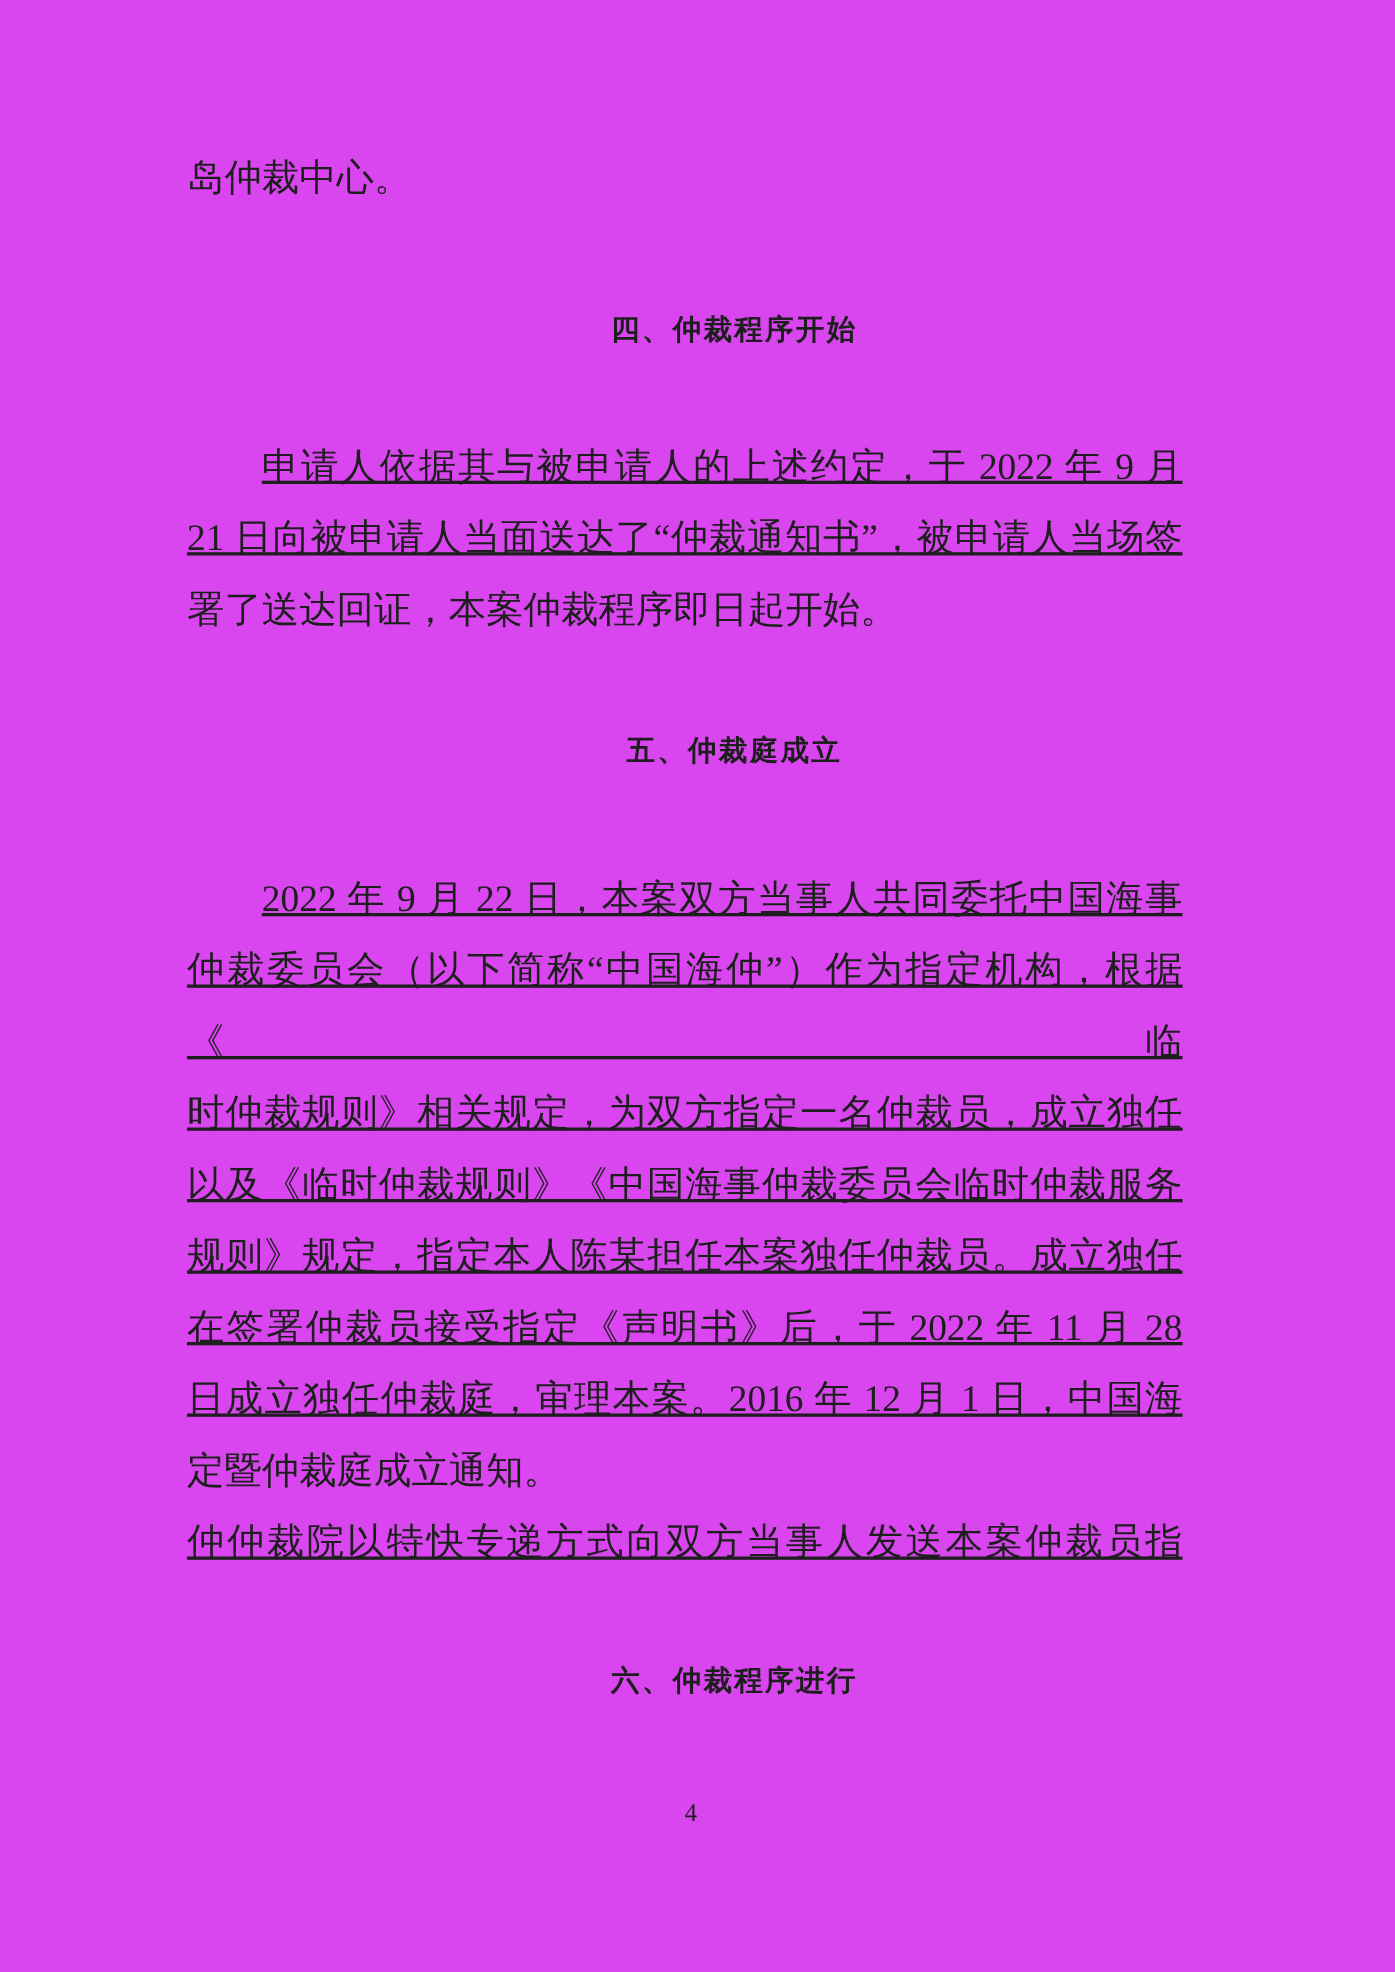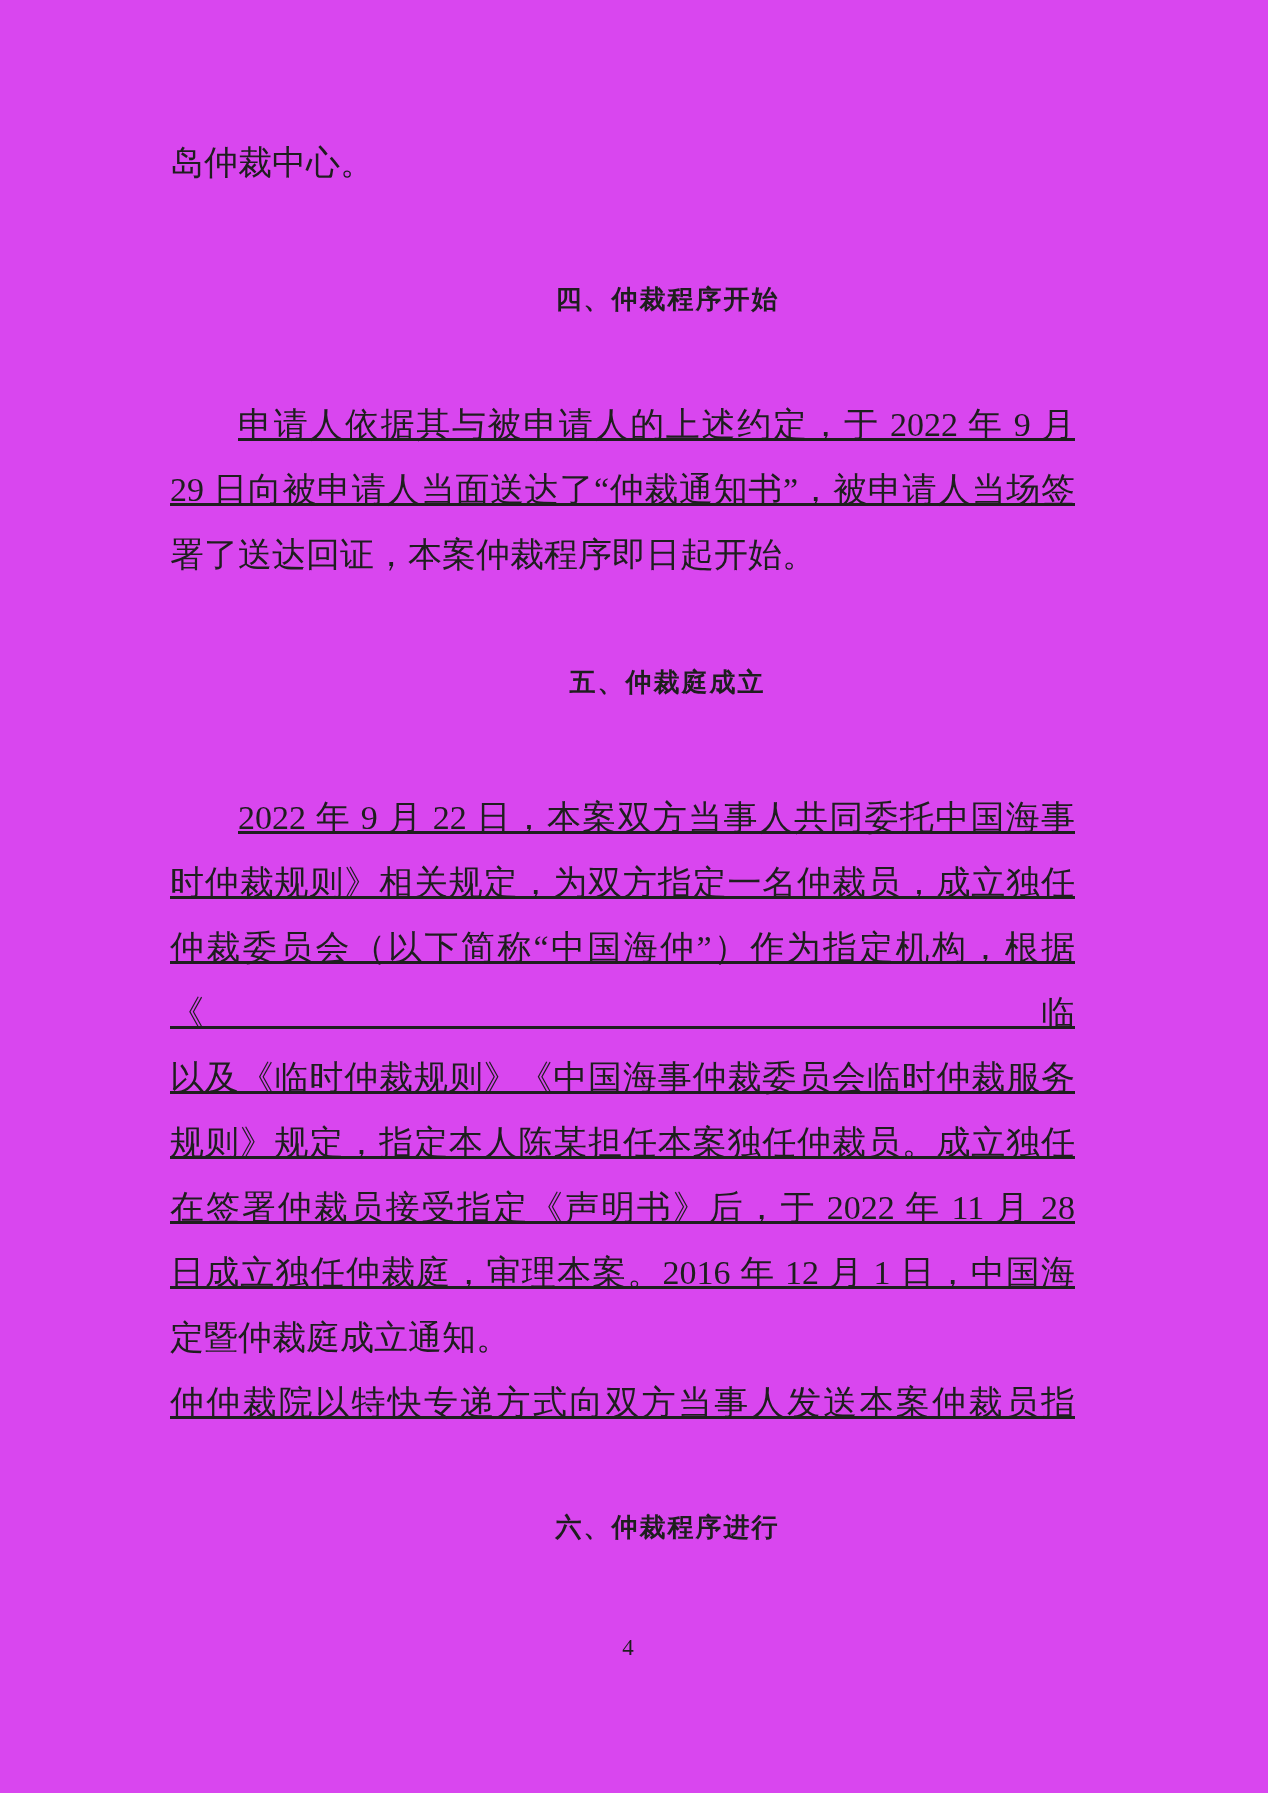--- a/index.html
+++ b/index.html
@@ -68,30 +68,30 @@
 
 <div class="page">
   <div class="content">
 
     <div class="line">岛仲裁中心。</div>
 
     <h2 class="heading heading-4">四、仲裁程序开始</h2>
 
     <div class="para">
       <div class="line just indent">申请人依据其与被申请人的上述约定，于 2022 年 9 月</div>
-      <div class="line just">29 日向被申请人当面送达了“仲裁通知书”，被申请人当场签</div>
+      <div class="line just">21 日向被申请人当面送达了“仲裁通知书”，被申请人当场签</div>
       <div class="line">署了送达回证，本案仲裁程序即日起开始。</div>
     </div>
 
     <h2 class="heading heading-5">五、仲裁庭成立</h2>
 
     <div class="para para-2">
       <div class="line just indent">2022 年 9 月 22 日，本案双方当事人共同委托中国海事</div>
+      <div class="line just">仲裁委员会（以下简称“中国海仲”）作为指定机构，根据《临</div>
       <div class="line just">时仲裁规则》相关规定，为双方指定一名仲裁员，成立独任</div>
-      <div class="line just">仲裁委员会（以下简称“中国海仲”）作为指定机构，根据《临</div>
       <div class="line just">以及《临时仲裁规则》《中国海事仲裁委员会临时仲裁服务</div>
       <div class="line just">规则》规定，指定本人陈某担任本案独任仲裁员。成立独任</div>
       <div class="line just">在签署仲裁员接受指定《声明书》后，于 2022 年 11 月 28</div>
       <div class="line just">日成立独任仲裁庭，审理本案。2016 年 12 月 1 日，中国海</div>
       <div class="line">定暨仲裁庭成立通知。</div>
       <div class="line just">仲仲裁院以特快专递方式向双方当事人发送本案仲裁员指</div>
     </div>
 
     <h2 class="heading heading-6">六、仲裁程序进行</h2>
 

